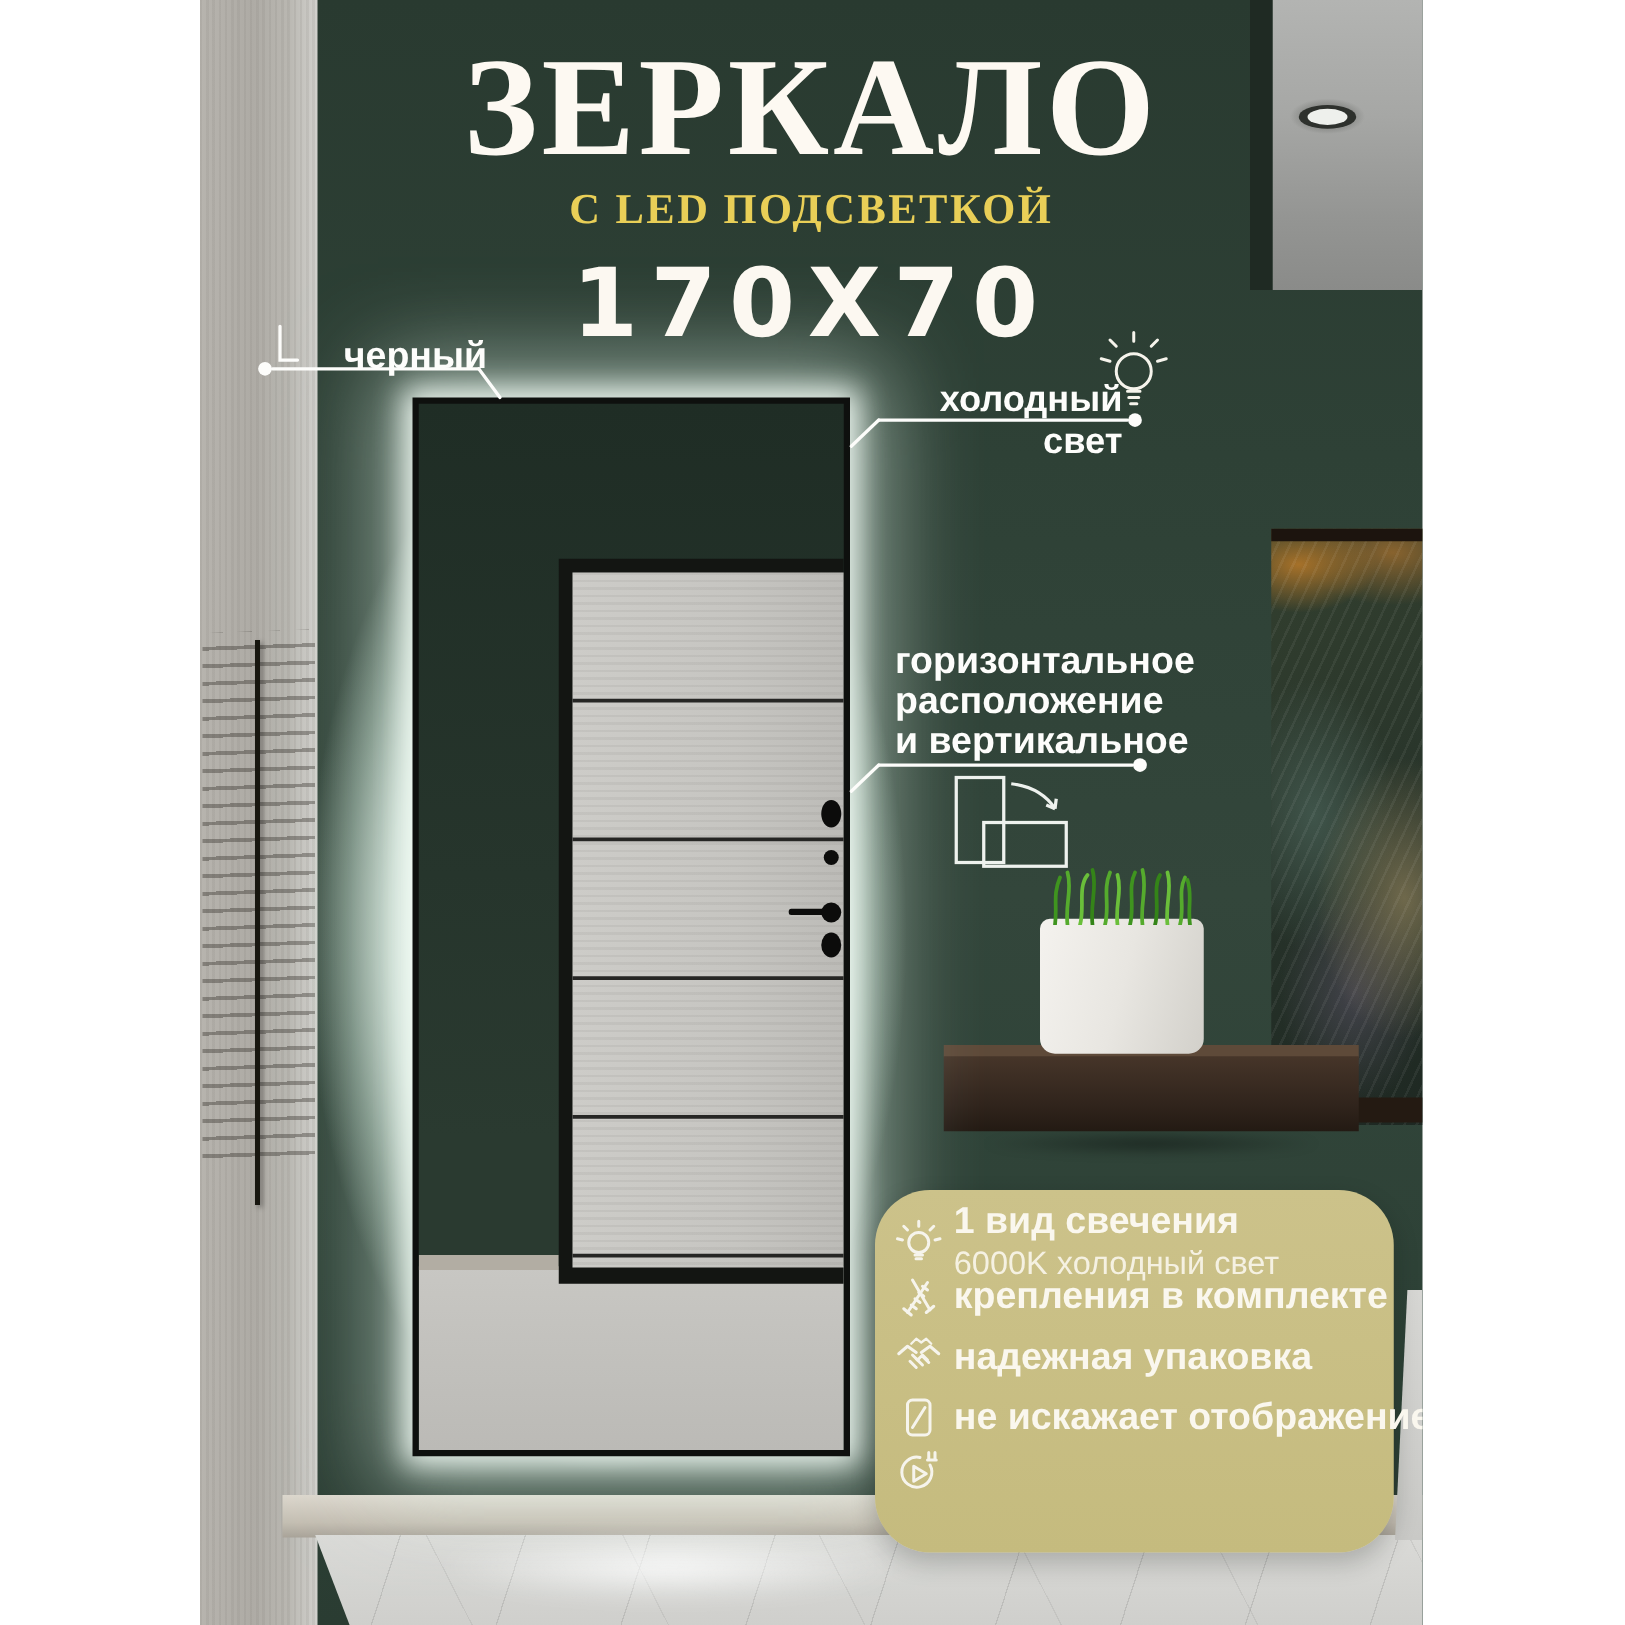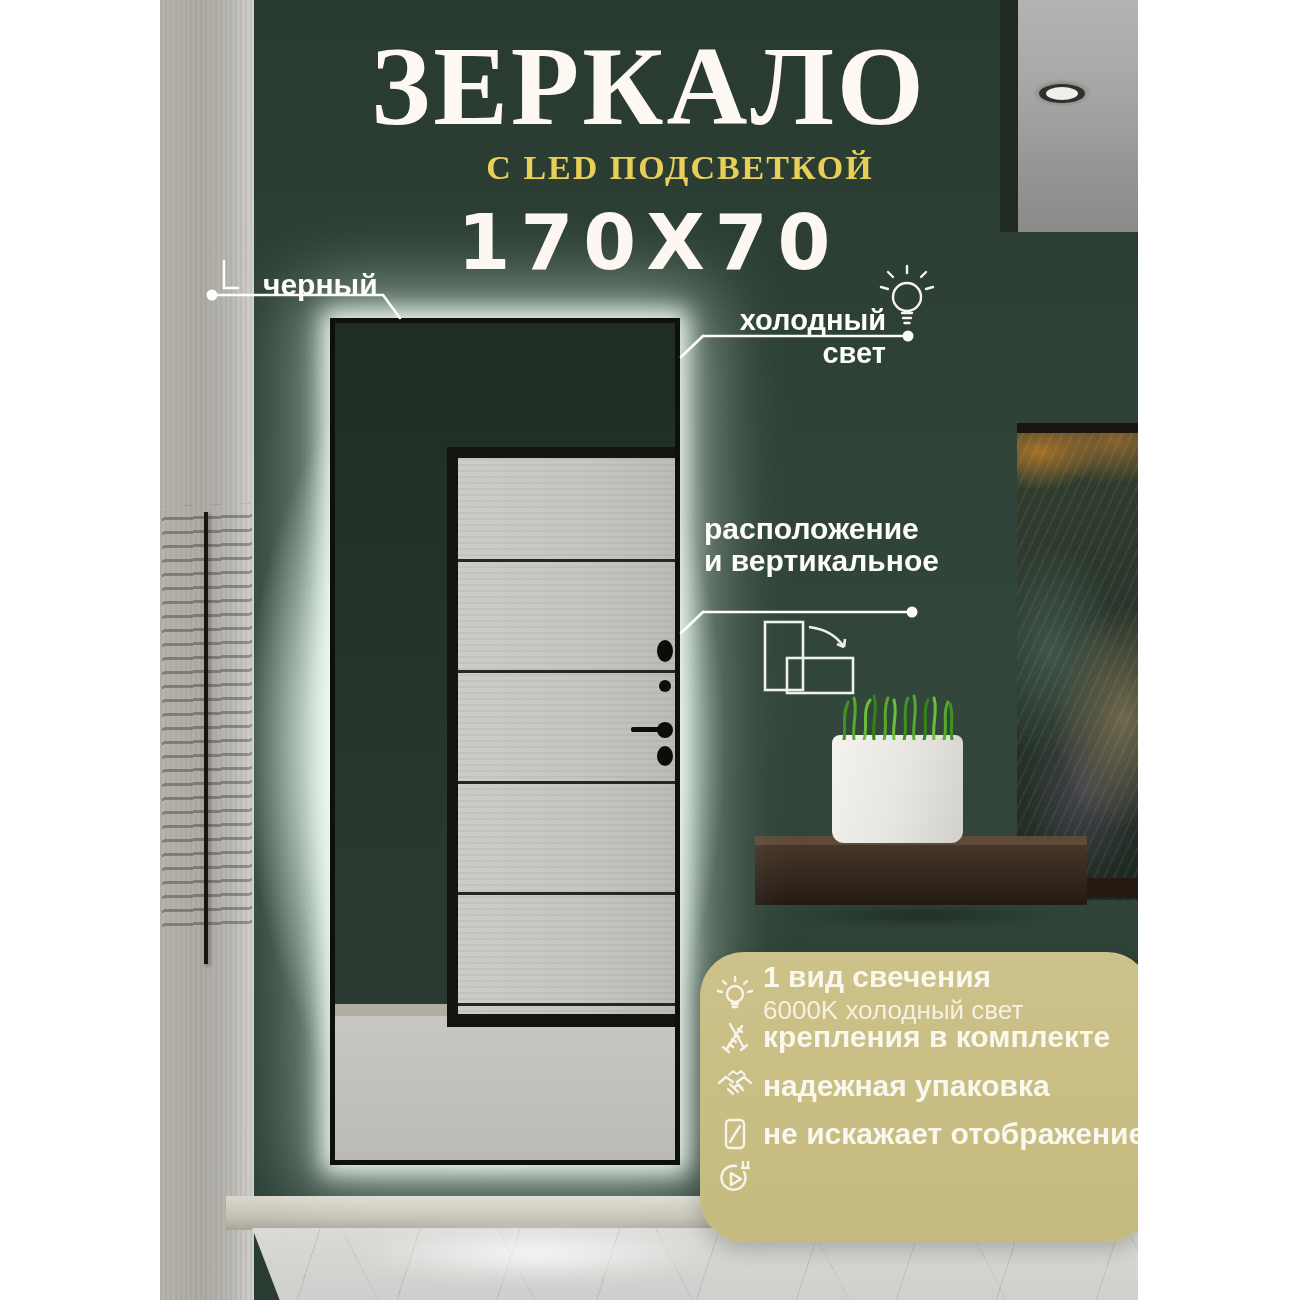--- a/index.html
+++ b/index.html
@@ -71,31 +71,31 @@
                    linear-gradient(90deg,#cdccc8 0%,#c6c5c1 60%,#bcbbb7 100%);}
   .groove{position:absolute;left:123px;width:217px;height:3px;background:#262624;}
   .hw{position:absolute;background:#0c0c0b;border-radius:50%;}
   .hw-lever{position:absolute;left:296px;top:404px;width:36px;height:5px;background:#0c0c0b;border-radius:2px;}
   
   .overlay-svg{position:absolute;left:0;top:0;width:978px;height:1300px;pointer-events:none;}
   .title-block{position:absolute;left:0;top:0;width:100%;text-align:center;}
   .title-main{position:absolute;left:0;width:100%;top:26px;font-family:"Liberation Serif",serif;font-weight:700;
         font-size:112px;line-height:120px;color:#fdf9f2;letter-spacing:3px;}
   .title-sub{position:absolute;left:0;width:100%;top:149px;font-family:"Liberation Serif",serif;font-weight:700;
-        font-size:34px;color:#e9cf57;letter-spacing:2px;padding-left:31px;}
+        font-size:34px;color:#e9cf57;letter-spacing:2px;}
   .title-size{position:absolute;left:0;width:100%;top:204px;font-family:"DejaVu Sans",sans-serif;font-weight:700;
         font-size:76px;line-height:78px;color:#fcf8f1;letter-spacing:10px;}
-  .lbl{position:absolute;color:#fdfdfb;font-weight:700;}
+  .lbl{position:absolute;color:#fdfdfb;font-weight:700;margin-left:12px;}
   .lbl-black{left:103px;top:268px;font-size:30px;}
   .lbl-cold{left:538px;top:304px;width:188px;text-align:right;font-size:29px;}
   .lbl-orient{left:544px;top:513px;font-size:30px;line-height:32px;font-weight:700;}
   .bulb-top{position:absolute;left:716px;top:261px;width:62px;height:74px;}
   
   .fbox{position:absolute;left:540px;top:952px;width:415px;height:290px;border-radius:44px;
-        background:linear-gradient(180deg,#ccc28a 0%,#c5bb7e 100%);box-shadow:0 8px 20px rgba(15,20,15,.22);padding-left:36px;}
+        background:linear-gradient(180deg,#ccc28a 0%,#c5bb7e 100%);box-shadow:0 8px 20px rgba(15,20,15,.22);}
   .f-row{position:absolute;left:16px;display:flex;align-items:center;gap:9px;color:#faf7ee;}
   .f-ico{flex:0 0 38px;width:38px;height:38px;}
   .f-label{font-size:30px;font-weight:700;white-space:nowrap;}
   .f-sub{font-size:26px;font-weight:400;color:rgba(250,247,238,.88);white-space:nowrap;margin-top:1px;}
   svg .st{stroke:#f6f4ec;stroke-width:2.4;fill:none;stroke-linecap:round;stroke-linejoin:round;}
   svg .ln{stroke:#fdfdfb;stroke-width:2.6;fill:none;stroke-linecap:round;}
   svg .shape{stroke:#eef2ee;stroke-width:2.6;fill:none;}
 </style>
 </head>
 <body>
@@ -191,20 +191,21 @@
 
     <div class="title-block">
       <div class="title-main">ЗЕРКАЛО</div>
       <div class="title-sub">С LED ПОДСВЕТКОЙ</div>
       <div class="title-size">170X70</div>
     </div>
 
     <div class="lbl lbl-black">черный</div>
     <div class="lbl lbl-cold">холодный свет</div>
     <div class="lbl lbl-orient">
+      <div>горизонтальное</div>
       <div>расположение</div>
       <div>и вертикальное</div>
     </div>
 
     <svg class="bulb-top" viewBox="0 0 62 74">
       <g class="st">
         <circle cx="31" cy="36" r="14"></circle>
         <path d="M26,52 h10 M27,57 h8 M28.5,62 h5"></path>
         <path d="M31,12 v-7 M17,16 l-5,-5 M45,16 l5,-5 M12,28 l-7,-2 M50,28 l7,-2"></path>
       </g>

